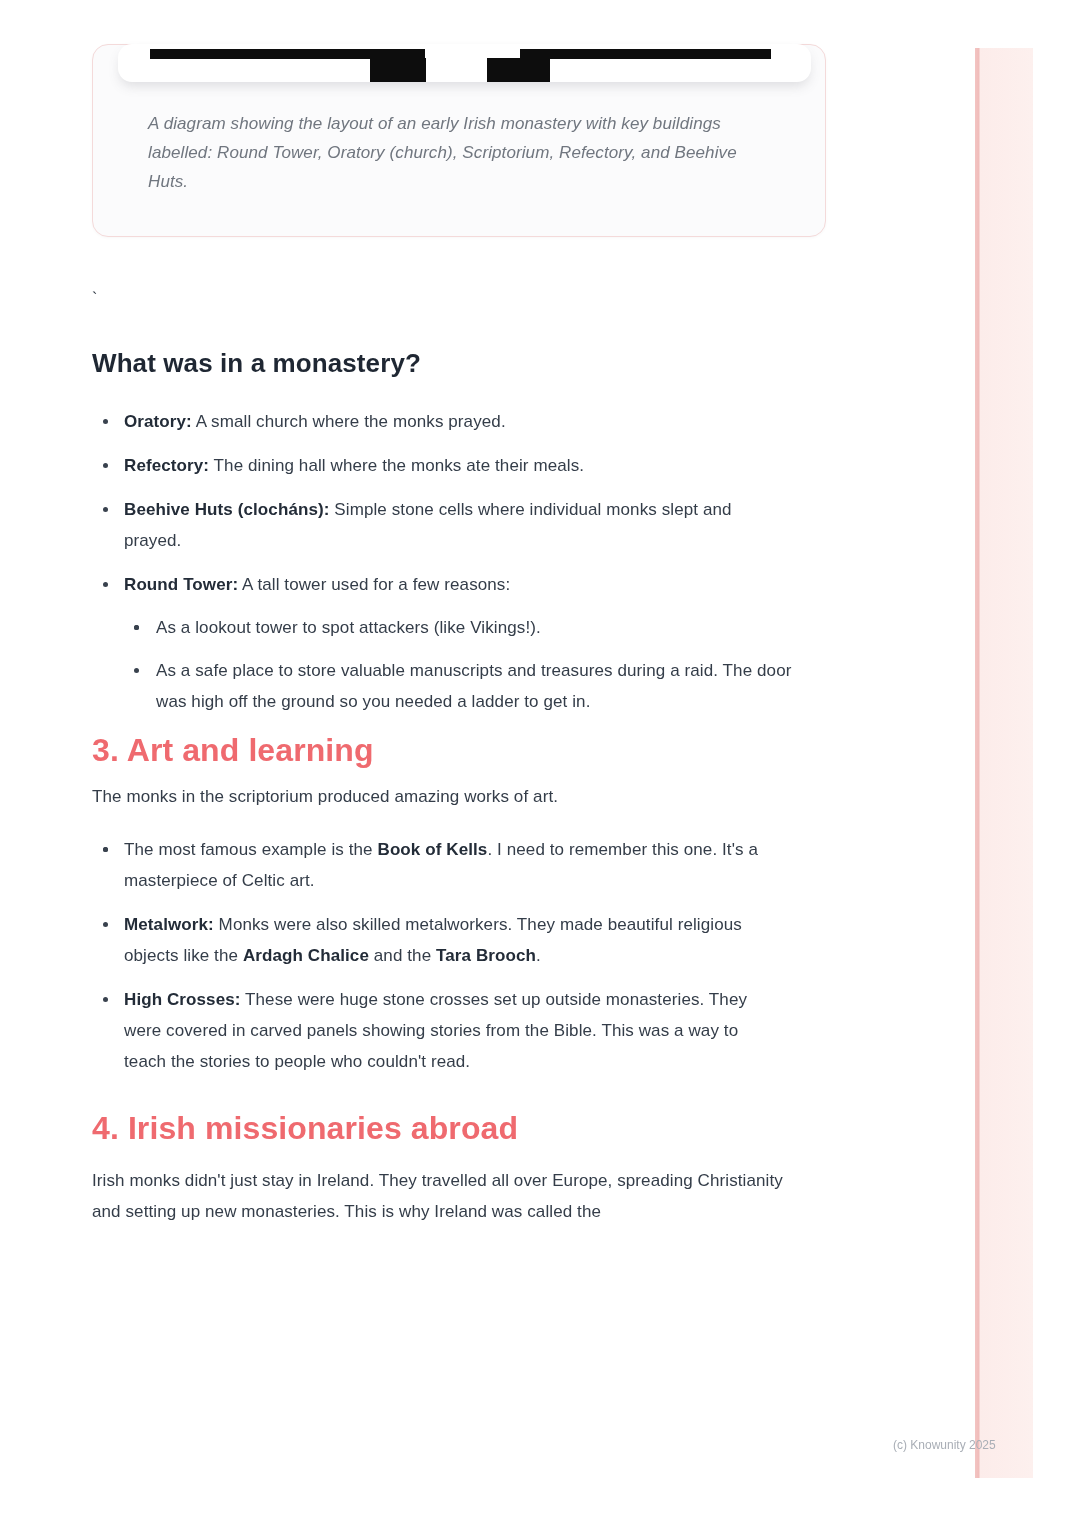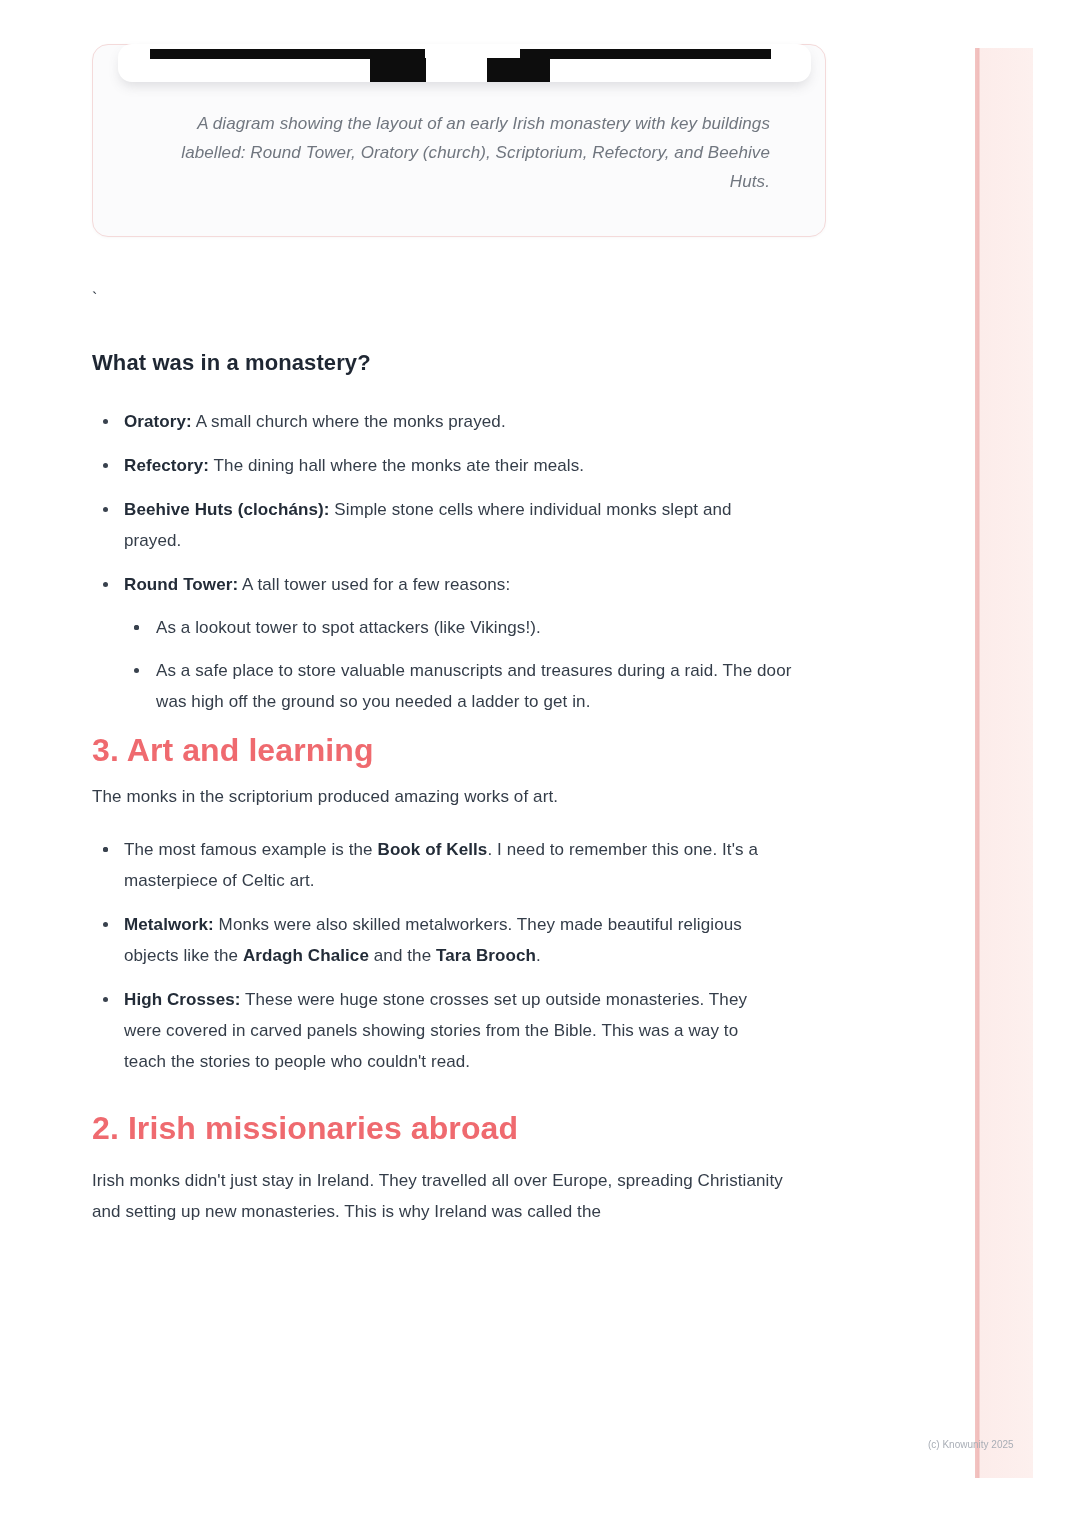--- a/index.html
+++ b/index.html
@@ -15,26 +15,26 @@
                  box-shadow:0 1px 3px rgba(0,0,0,0.03); }
   .figure-img { position:absolute; left:25px; top:-1px; width:693px; height:38px;
                 background:#ffffff; border-radius:14px; overflow:hidden;
                 box-shadow:0 6px 12px -2px rgba(90,90,100,0.18); }
   .shape { position:absolute; background:#0d0d0d; }
   .shape.bar-left  { left:32px;  top:5px;  width:275px; height:10px; }
   .shape.block-1   { left:252px; top:14px; width:56px;  height:24px; }
   .shape.block-2   { left:369px; top:14px; width:63px;  height:24px; }
   .shape.bar-right { left:402px; top:5px;  width:251px; height:10px; }
   .figure-caption { margin:0 auto; padding-top:64px; max-width:622px;
-                    text-align:right; font-style:italic; font-size:17px;
+                    text-align:left; font-style:italic; font-size:17px;
                     line-height:29px; color:#70767f; }
 
   .stray { margin-top:46px; height:20px; font-size:16px; color:#343d49; }
 
-  h2.q-heading { margin-top:48px; font-size:22px; line-height:24px;
+  h2.q-heading { margin-top:48px; font-size:26px; line-height:24px;
                  font-weight:bold; color:#1f2733; }
 
   h3.sec-heading { font-size:32px; line-height:30px; font-weight:bold; }
   h3.art { margin-top:18px; }
   h3.mission { margin-top:36px; }
 
   p.body-p { margin-top:24px; max-width:715px; }
   p.intro-art { margin-top:16px; }
   p.intro-mission { margin-top:22px; }
 
@@ -49,22 +49,22 @@
   ul.sublist { margin-top:12px; list-style:none; }
   ul.sublist > li { position:relative; padding-left:32px; margin-bottom:12px; }
   ul.sublist .dot { left:10px; }
   ul.sublist .li-text { max-width:645px; }
 
   
   .edge-bar { position:absolute; left:975px; top:48px; width:58px; height:1430px;
               background:linear-gradient(to right,#f3c4c2 0,#f0bcba 4px,#fcecea 5px,#fdf0ee 100%);
               z-index:1; }
 
-  .watermark { position:absolute; left:928px; top:1436px; z-index:2;
-               font-size:10px; line-height:18px; color:#a9aeb6; }
+  .watermark { position:absolute; left:893px; top:1436px; z-index:2;
+               font-size:12px; line-height:18px; color:#a9aeb6; }
 </style>
 </head>
 <body>
 
 <div class="content">
 
   <div class="figure-card">
     <div class="figure-img">
       <div class="shape bar-left"></div>
       <div class="shape block-1"></div>
@@ -93,21 +93,21 @@
 
   <p class="body-p intro-art">The monks in the scriptorium produced amazing works of art.</p>
 
   <ul class="blist art">
       <li><span class="dot"></span></li>
       <li><span class="dot"></span><span class="li-text"><span>The most famous example is the </span><span class="b">Book of Kells</span><span>. I need to remember this one. It's a masterpiece of Celtic art.</span></span></li>
       <li><span class="dot"></span><span class="li-text"><span class="b">Metalwork:</span><span> Monks were also skilled metalworkers. They made beautiful religious objects like the </span><span class="b">Ardagh Chalice</span><span> and the </span><span class="b">Tara Brooch</span><span>.</span></span></li>
       <li><span class="dot"></span><span class="li-text"><span class="b">High Crosses:</span><span> These were huge stone crosses set up outside monasteries. They were covered in carved panels showing stories from the Bible. This was a way to teach the stories to people who couldn't read.</span></span></li>
     </ul>
 
-  <h3 class="sec-heading mission accent" style="color: rgb(239, 106, 111);">2. Irish missionaries abroad</h3>
+  <h3 class="sec-heading mission accent" style="color: rgb(239, 106, 111);">4. Irish missionaries abroad</h3>
 
   <p class="body-p intro-mission">Irish monks didn't just stay in Ireland. They travelled all over Europe, spreading Christianity and setting up new monasteries. This is why Ireland was called the</p>
 
 </div>
 
 <div class="edge-bar"></div>
 
 <div class="watermark">(c) Knowunity 2025</div>
 
 </body></html>

